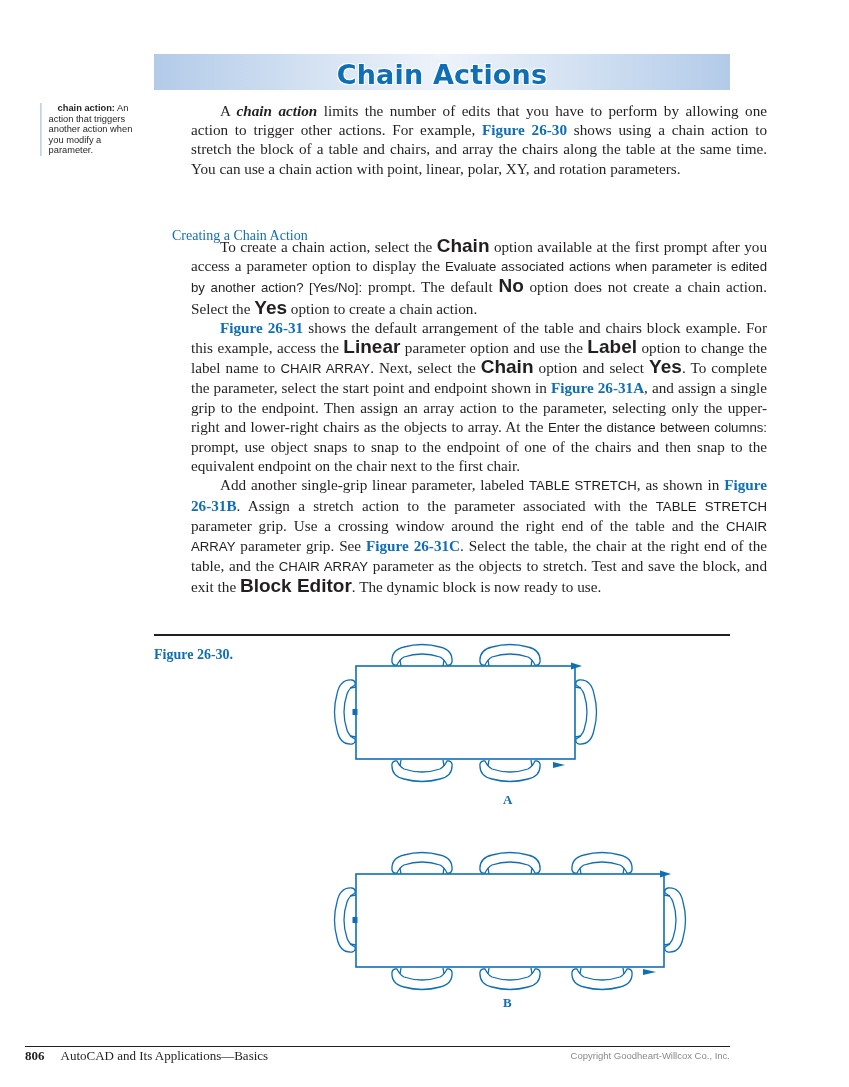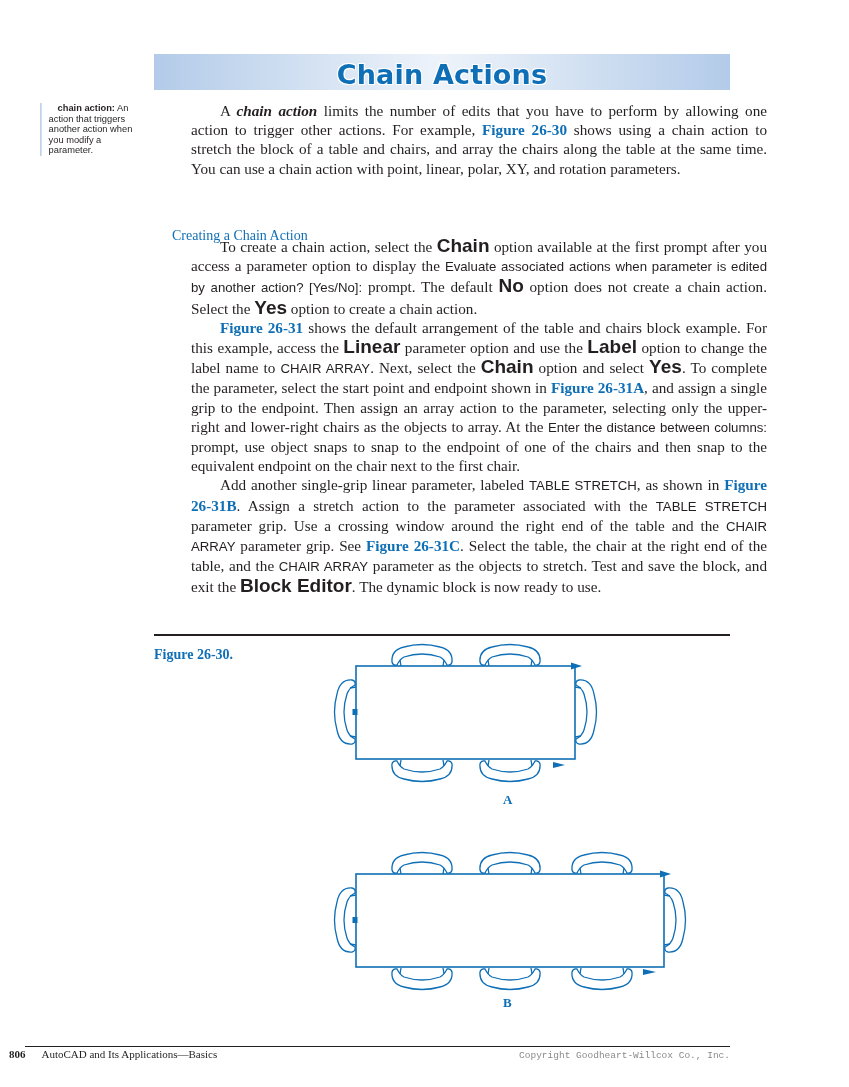--- a/index.html
+++ b/index.html
@@ -29,23 +29,23 @@
     font-weight:normal; color:#0f6fb6; }
 
   .fig-rule { position:absolute; left:154px; top:634px; width:576px; height:2px; background:#231f20; }
   .fig-caption { position:absolute; left:154px; top:638px; width:140px; font-size:14px; line-height:15.2px;margin-top:9px; }
   .fig-caption .fig-num { color:#0f6fb6; font-weight:bold; display:block; }
 
   .diagram { position:absolute; left:0; top:0; }
   .fig-label { position:absolute; font-weight:bold; color:#0f6fb6; font-size:13px; }
 
   .footer-rule { position:absolute; left:25px; top:1046px; width:705px; height:1px; background:#231f20; }
-  .footer-left { position:absolute; left:9px; top:1048px; font-size:11px; }
+  .footer-left { position:absolute; left:25px; top:1048px; font-size:13px; }
   .footer-left .pg { font-weight:bold; margin-right:16px; }
-  .footer-right { position:absolute; right:119px; top:1050px; font-family:Liberation Mono, monospace;
+  .footer-right { position:absolute; right:119px; top:1050px; font-family:Liberation Sans, sans-serif;
     font-size:9.5px; color:#8a8a8a; }
 </style>
 </head>
 <body>
 
 <div class="title-banner">
   <h1>Chain Actions</h1>
 </div>
 
 <div class="margin-note">

